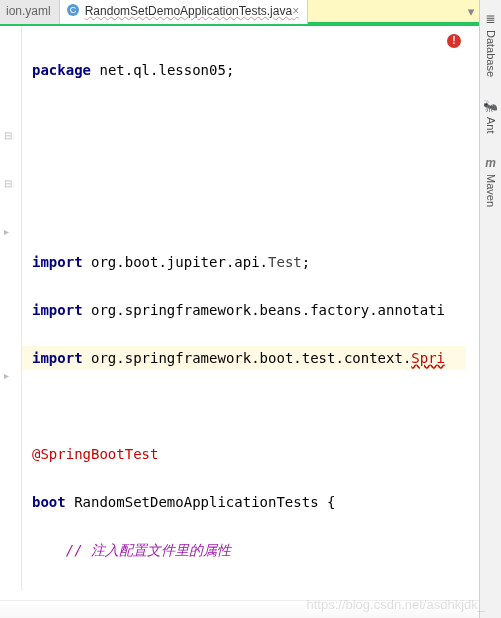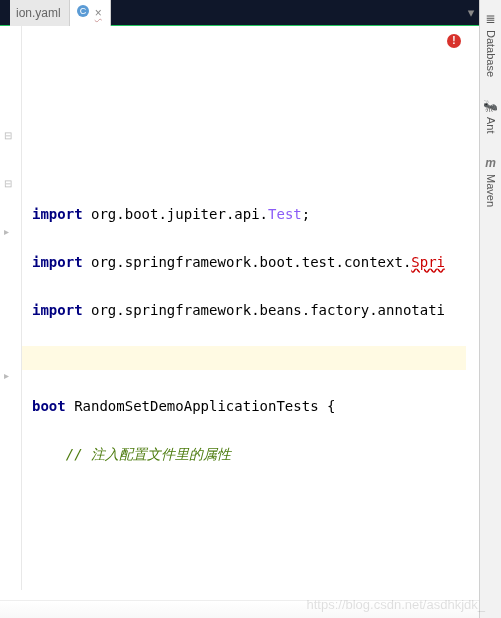--- a/index.html
+++ b/index.html
@@ -9,23 +9,22 @@
   background: #fff;
   width: 501px;
   height: 618px;
   overflow: hidden;
   position: relative;
 }
 .tabs {
   height: 26px;
   display: flex;
   align-items: center;
-  background: #0f172a;
-  border-bottom: 1px solid #22c55e;
-  padding-left: 10px;
+  background: #fef9c3;
+  border-bottom: 4px solid #22c55e;
 }
 .tab {
   display: flex;
   align-items: center;
   height: 26px;
   padding: 0 8px 0 6px;
   font-size: 12px;
   color: #333;
   background: #f2f2f2;
   border-right: 1px solid #d0d0d0;
@@ -66,22 +65,22 @@
   padding: 8px 0 0 10px;
   font-family: "Consolas", "Monaco", monospace;
   font-size: 14px;
   line-height: 24px;
   color: #000;
   white-space: pre;
   overflow: hidden;
 }
 .kw { color: #000080; font-weight: bold; }
 .ann-spring { color: #cc0000; }
-.cmt { color: #4d7c0f; font-style: italic; text-align: center; }
-.cls { color: #8b5cf6; }
+.cmt { color: #a21caf; font-style: italic; text-align: center; }
+.cls { color: #404040; }
 .err-wave { text-decoration: underline wavy #cc0000; }
 .hl-line {
   position: absolute;
   left: 0; right: 35px;
   height: 24px;
   background: #fffae3;
   z-index: -1;
 }
 
 .error-badge {
@@ -156,44 +155,47 @@
   <div class="tab inactive">
     <span>ion.yaml</span>
   </div>
   <div class="tab active">
     <span class="icon">
       <svg width="14" height="14">
           <circle cx="7" cy="7" r="6" fill="#5b9bd5"></circle>
           <text x="7" y="10" font-size="9" text-anchor="middle" fill="#fff" font-family="Arial">C</text>
         </svg>
     </span>
+    <span>RandomSetDemoApplicationTests.java</span>
     <span class="close-x">×</span>
   </div>
   <div class="tab-pin">
     <span class="pin-icon">▾</span>
     <span class="menu-icon">≡<span style="font-size:9px">1</span></span>
   </div>
 </div>
 
 <div class="editor-area">
   <div class="gutter">
     <span class="gutter-icon" style="top:104px">⊟</span>
     <span class="gutter-icon" style="top:152px">⊟</span>
     <span class="gutter-icon" style="top:200px" title="run">▸</span>
     <span class="gutter-icon" style="top:344px">▸</span>
   </div>
 
   <div class="code">
+<div><span class="kw">package</span> <span>net.ql.lesson05;</span></div>
 <div>&nbsp;</div>
 <div>&nbsp;</div>
 <div>&nbsp;</div>
 <div><span class="kw">import</span> <span>org.boot.jupiter.api.</span><span class="cls">Test</span>;</div>
+<div><span class="kw">import</span> <span>org.springframework.beans.factory.annotati</span></div>
 <div><span class="kw">import</span> <span>org.springframework.boot.test.context.</span><span class="err-wave ann-spring">Spri</span></div>
-<div><span class="kw">import</span> <span>org.springframework.beans.factory.annotati</span></div>
-<div>&nbsp;</div>
+<div>&nbsp;</div>
+<div><span class="ann-spring">@SpringBootTest</span></div>
 <div><span class="kw">boot</span> <span>RandomSetDemoApplicationTests {</span></div>
 <div>    <span class="cmt">// 注入配置文件里的属性</span></div>
 <div>    </div>
 
 <div class="hl-line" style="top:320px"></div>
 
 
 
 
 

